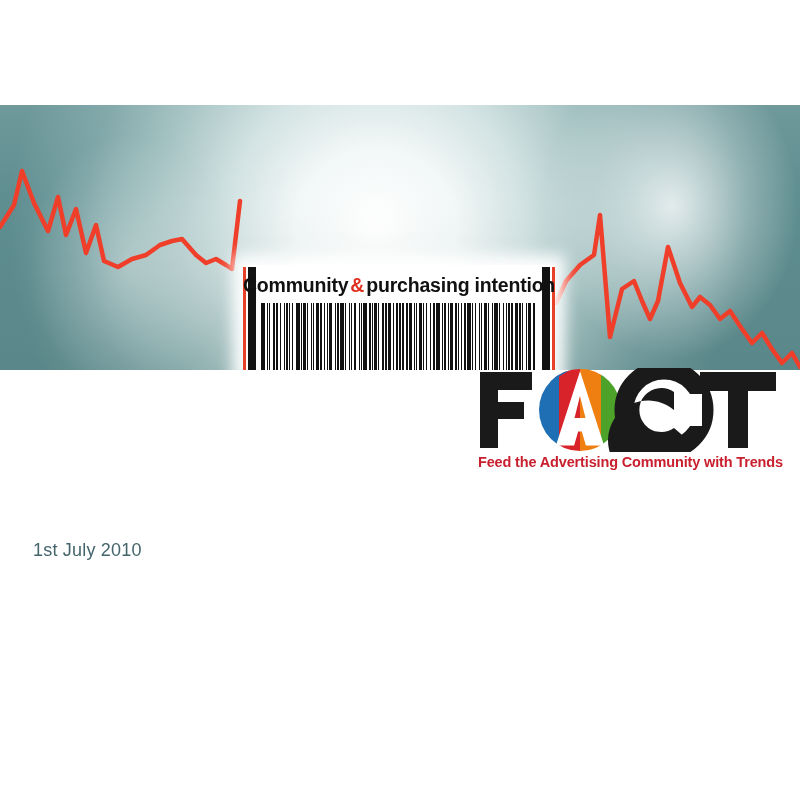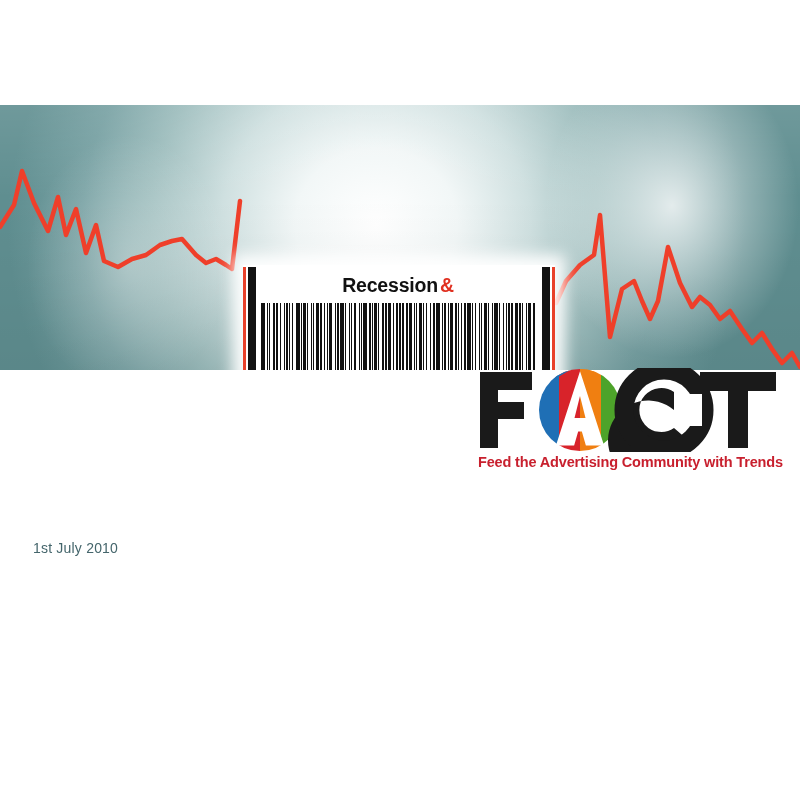--- a/index.html
+++ b/index.html
@@ -146,21 +146,21 @@
     font-size: 35px;
     line-height: 48px;
     font-weight: normal;
     color: #44656b;
     margin: 0;
     letter-spacing: -0.2px;
   }
   #page-date {
     margin-top: 20px;
     font-family: "Liberation Sans", sans-serif;
-    font-size: 14px;
+    font-size: 18px;
     font-weight: normal;
     color: #44656b;
     letter-spacing: 0.2px;
   }
 </style>
 </head>
 <body>
 
 <div id="hero-banner">
   <div class="banner-sheen"></div>
@@ -170,22 +170,23 @@
     <polyline id="trend-right" fill="none" stroke="#ef3f2a" stroke-width="4.5" stroke-linejoin="round" stroke-linecap="round" points="556,198 566,176 580,160 594,150 600,110 610,232 622,184 634,176 642,196 650,214 658,196 668,142 680,178 692,202 700,192 710,200 720,214 730,206 742,224 752,238 762,228 772,244 782,258 792,248 800,262"></polyline>
   </svg>
 
   <div id="barcode-block">
     <div class="edge-bar-red" style="left: 0px; background: rgb(232, 65, 42);"></div>
     <div class="edge-bar-black" style="left: 5px; background: rgb(18, 18, 18);"></div>
     <div class="edge-bar-black" style="right: 5px; background: rgb(18, 18, 18);"></div>
     <div class="edge-bar-red" style="right: 0px; background: rgb(232, 65, 42);"></div>
 
     <div id="barcode-label">
-      <span>Recession </span>
+      <span>Community </span>
         <span class="amp">&amp;</span>
+        <span> purchasing intention</span>
     </div>
 
     <div id="barcode-bars">
         <i style="width:3.872px"></i>
         <i class="gap" style="width:1.659px"></i>
         <i style="width:1.659px"></i>
         <i class="gap" style="width:1.106px"></i>
         <i style="width:1.106px"></i>
         <i class="gap" style="width:2.212px"></i>
         <i style="width:2.766px"></i>

